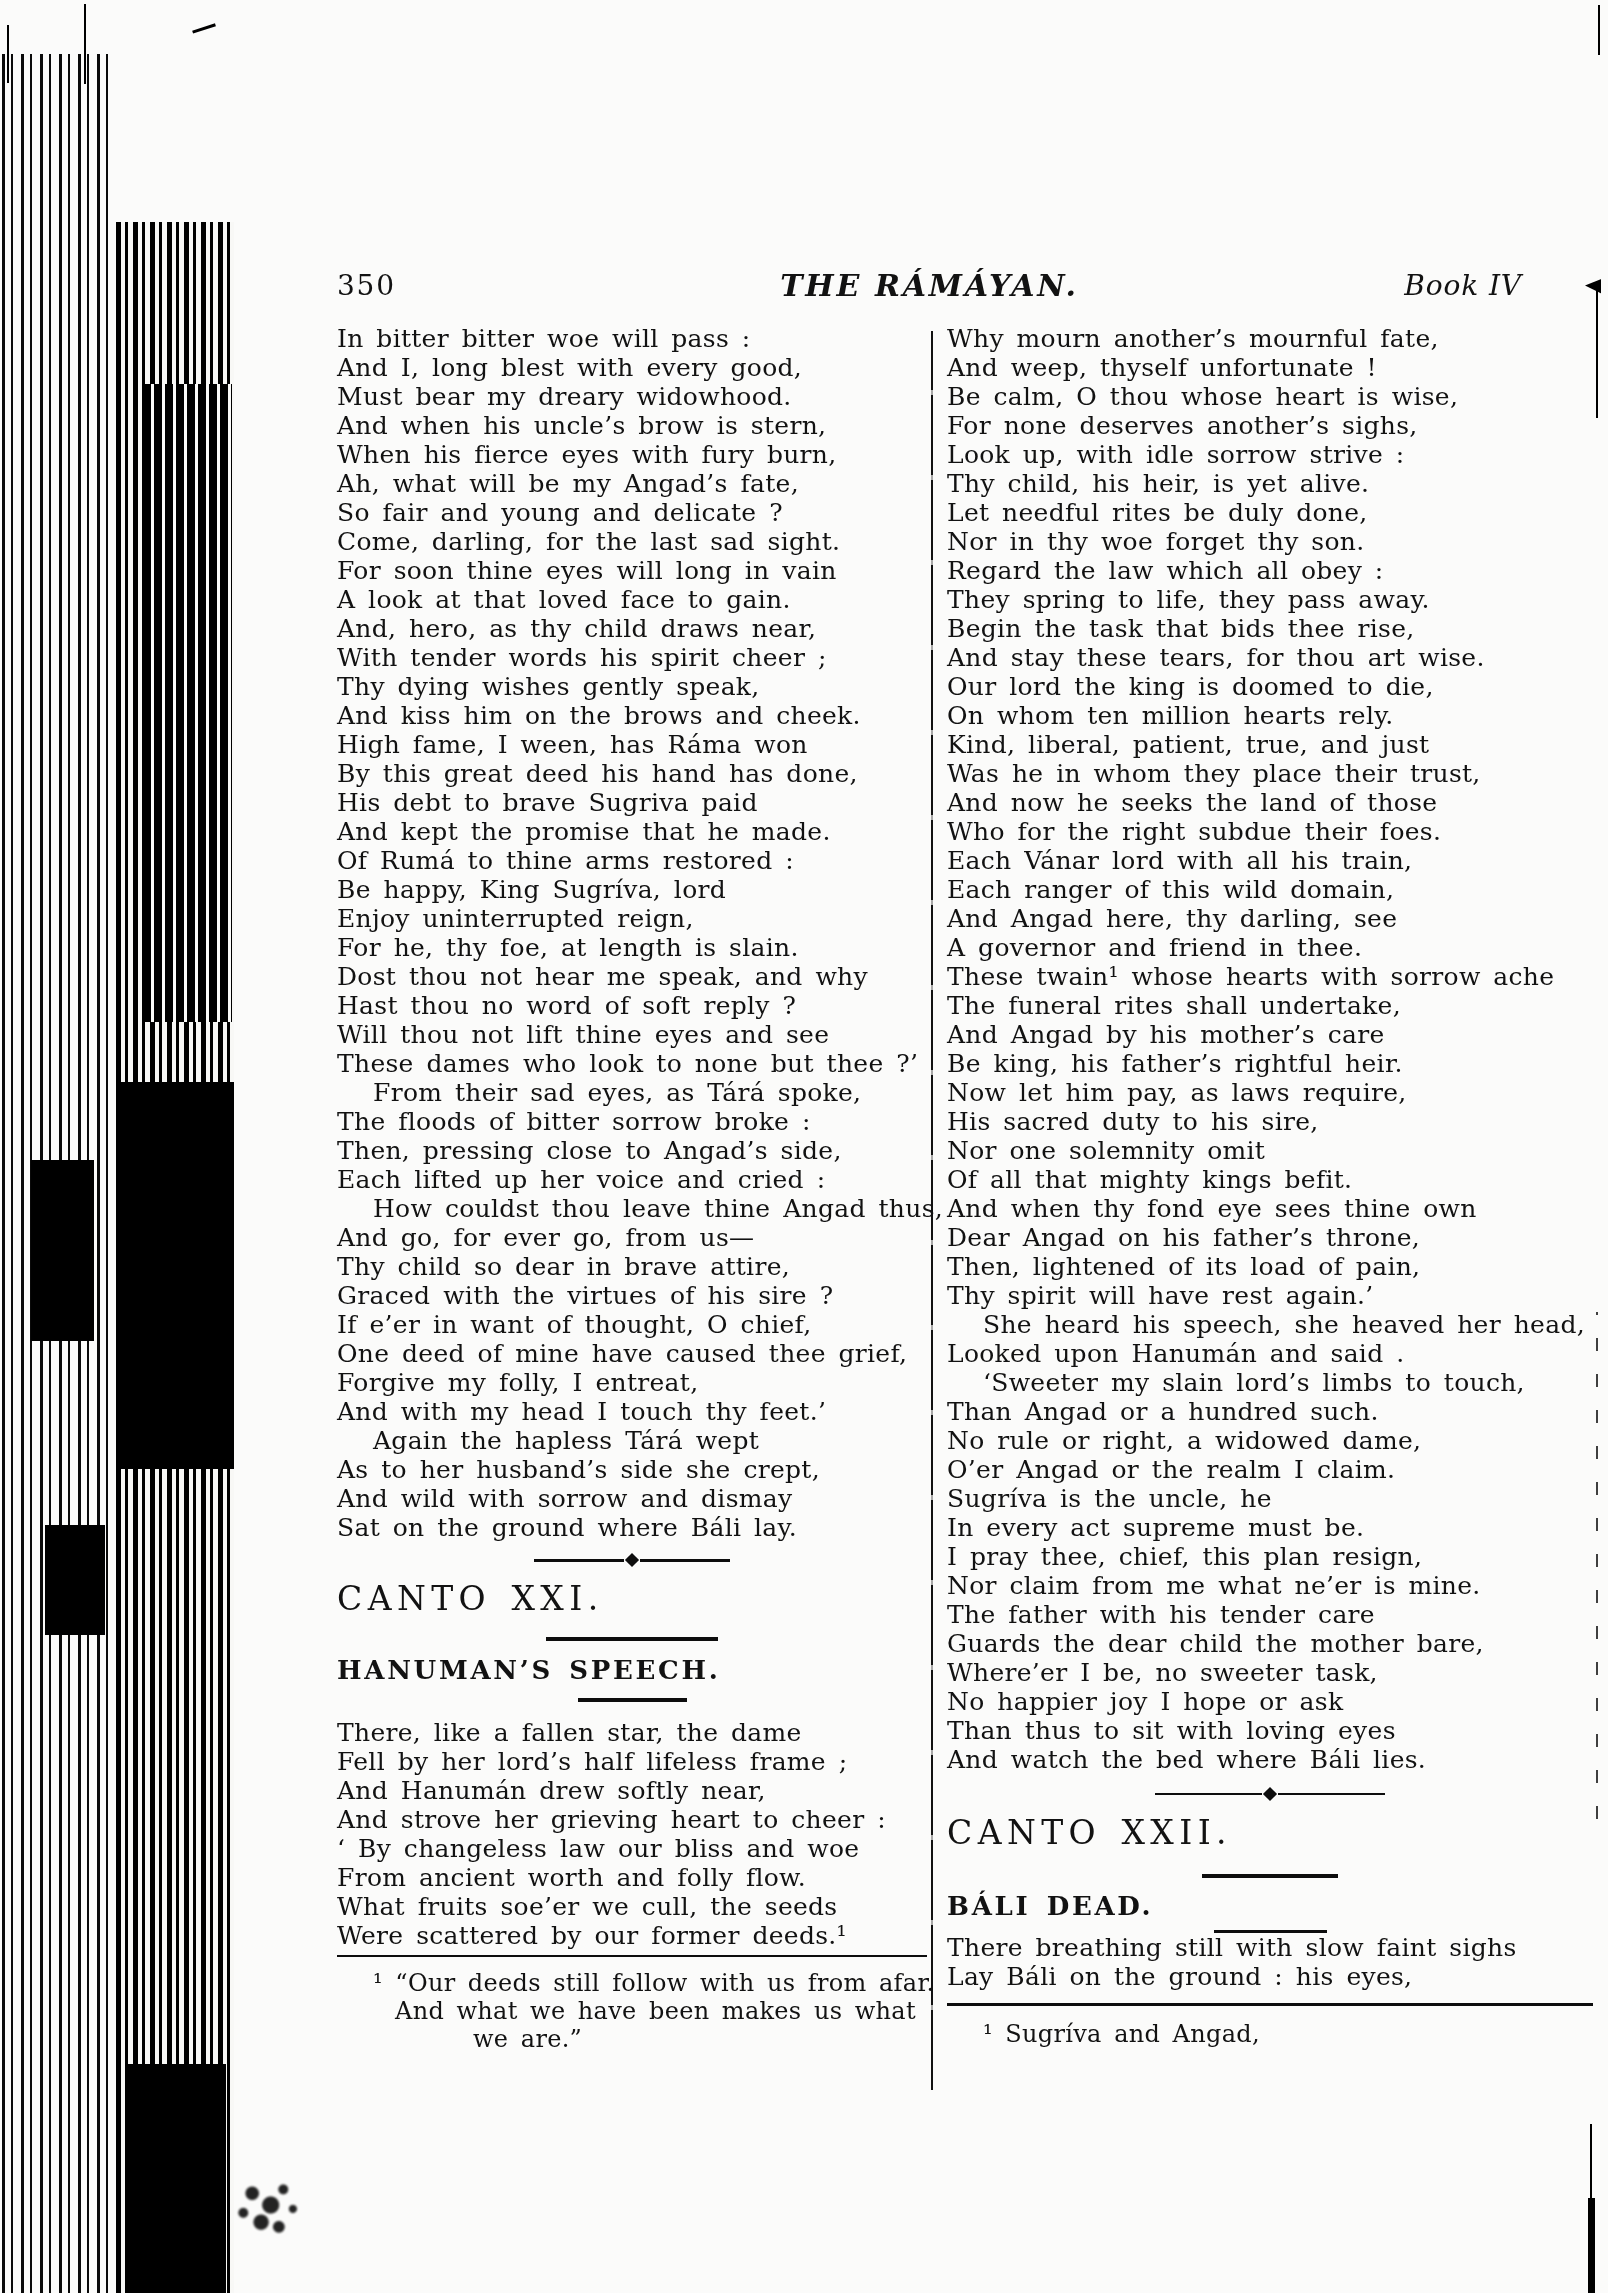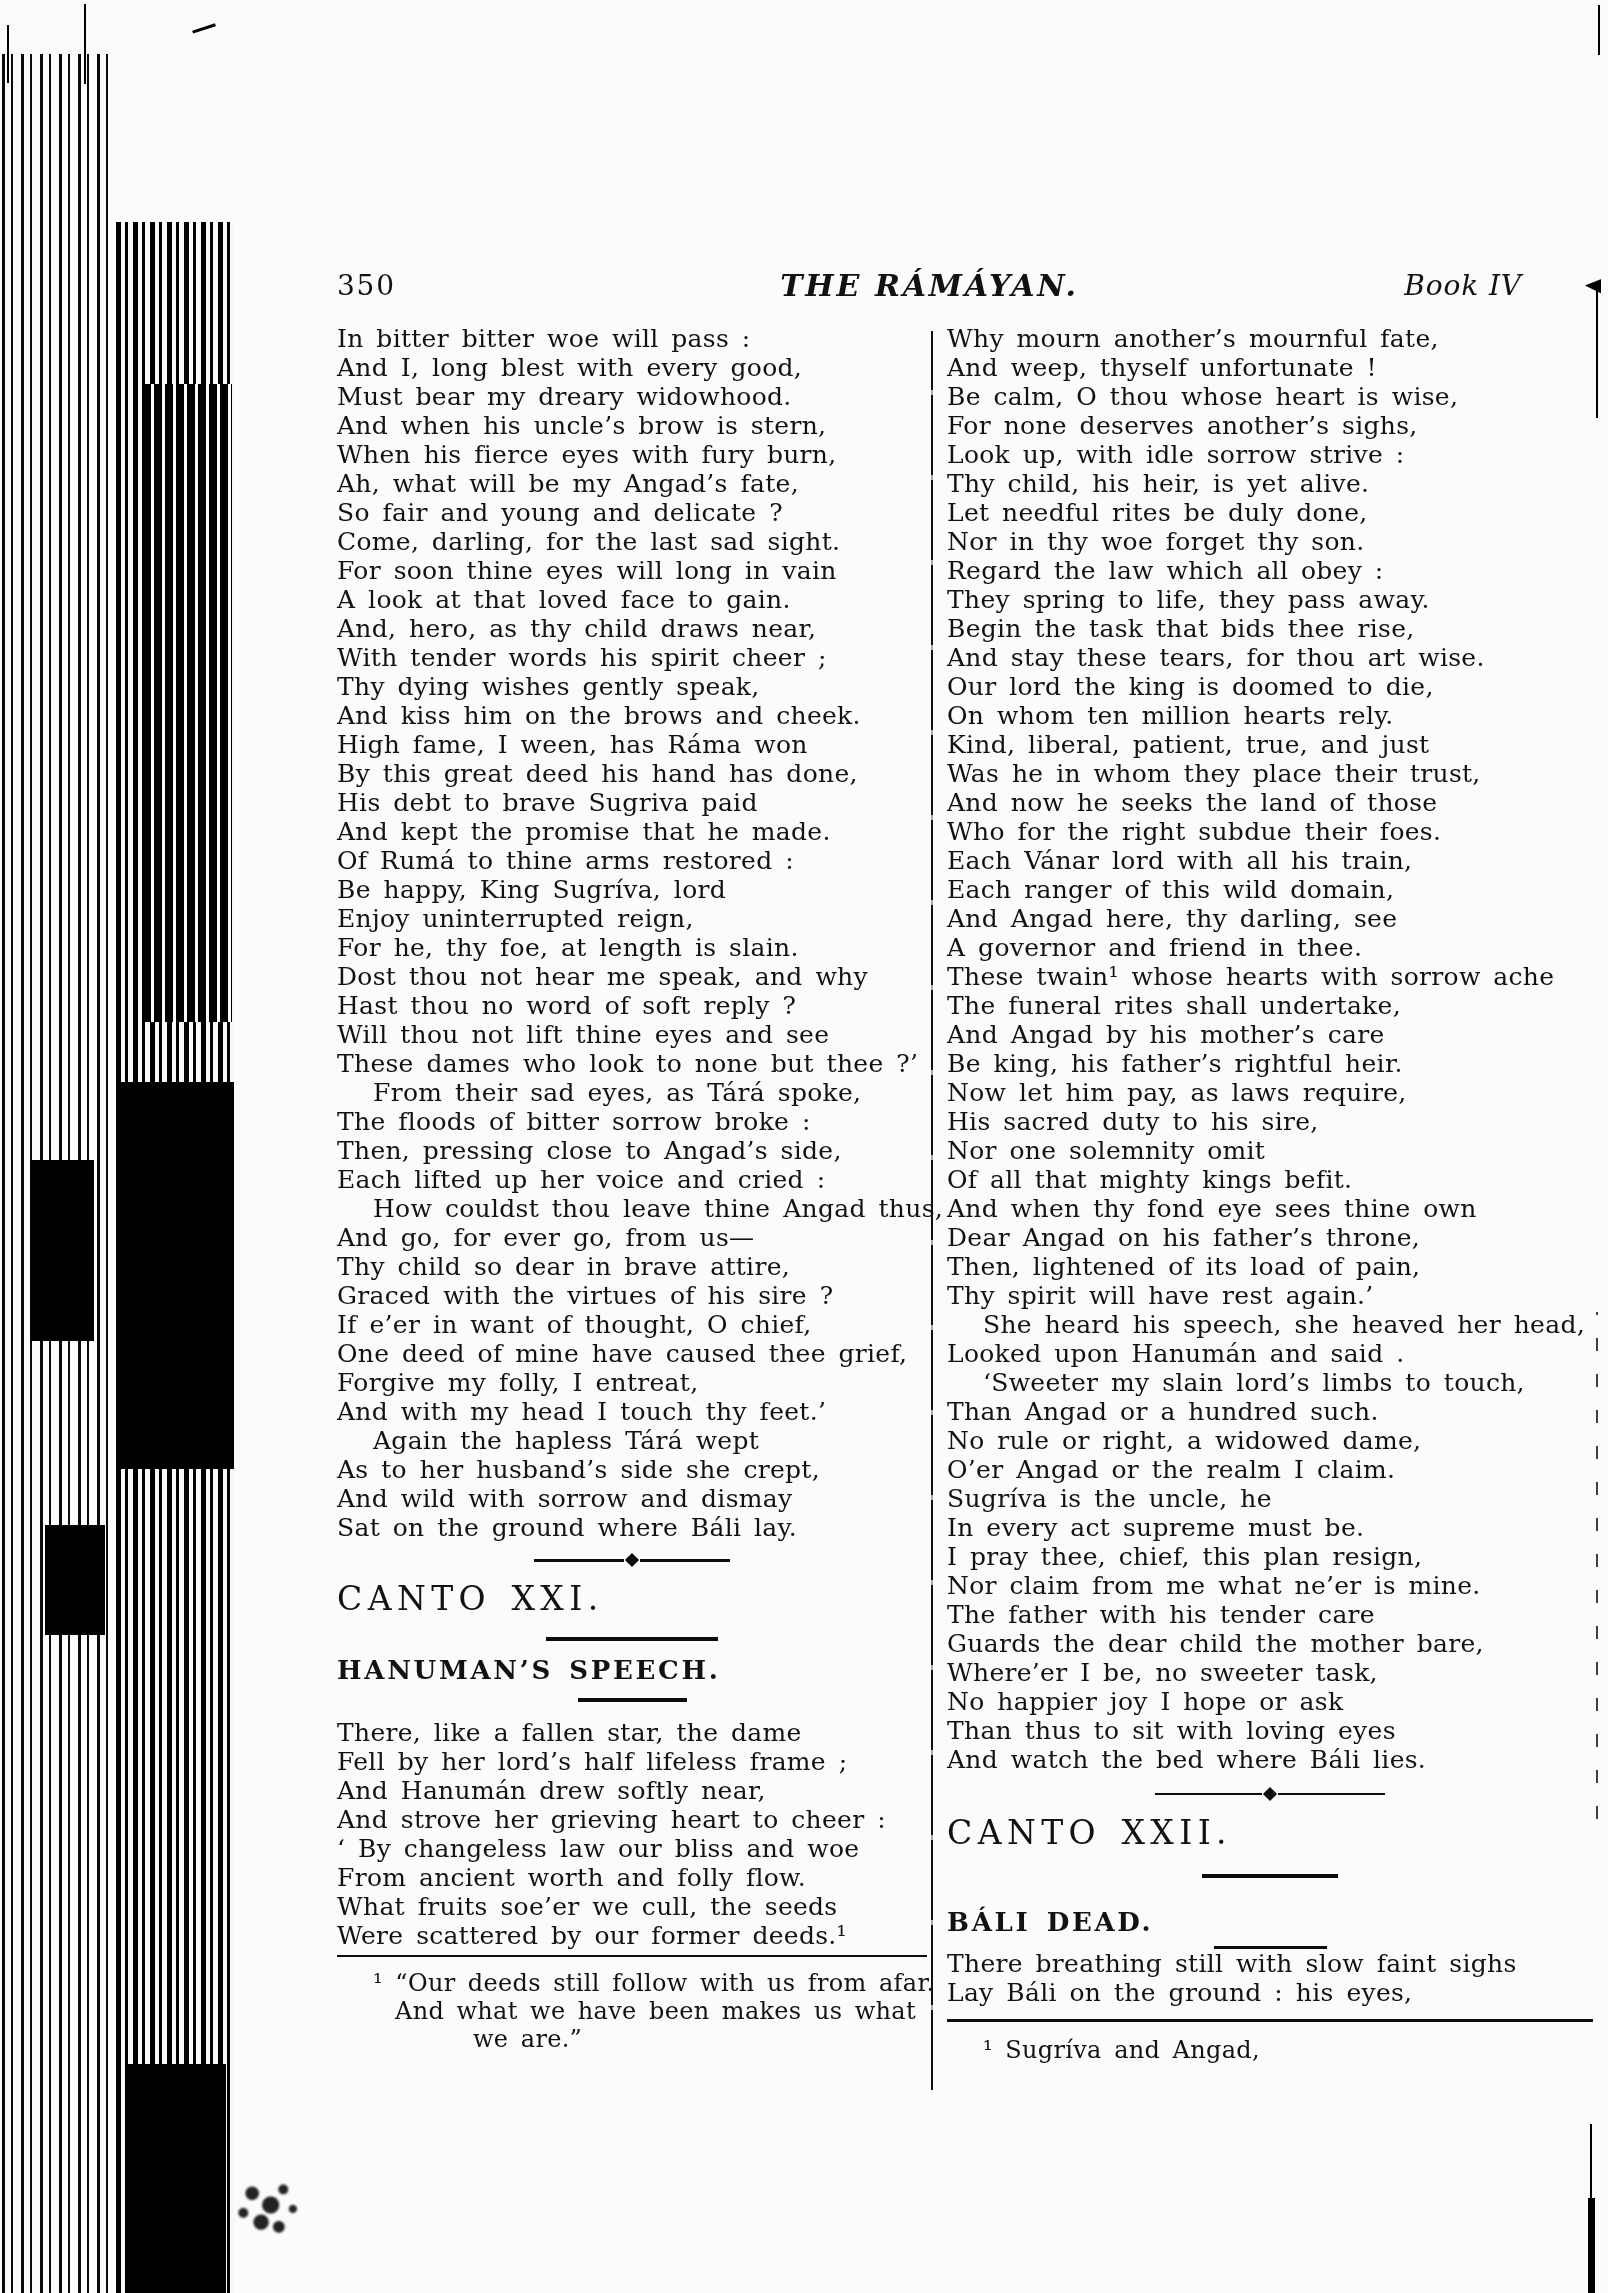--- a/index.html
+++ b/index.html
@@ -78,21 +78,21 @@
   .col-left .canto-title{margin-top:14.5px;}
   .col-left .srule.r1{margin-top:19px;}
   .col-left .canto-sub{margin-top:12.7px;}
   .col-left .srule.r2{margin-top:11px;}
   .col-left .lines-canto{margin-top:16px;}
   .col-left .fn-rule{margin-top:4.5px;}
   .col-left .fn{margin-top:11.8px;}
   .col-right .divider{margin-top:14.5px;}
   .col-right .canto-title{margin-top:14.5px;}
   .col-right .srule.r1{margin-top:22px;}
-  .col-right .canto-sub{margin-top:27px;}
+  .col-right .canto-sub{margin-top:11px;}
   .col-right .srule.r2{margin-top:7.2px;}
   .col-right .lines-canto{margin-top:0;}
   .col-right .fn-rule{margin-top:11.8px;}
   .col-right .fn{margin-top:14.5px;}
   
   .fn-rule{height:2.7px;background:#0d0d0d;width:100%;}
   .fn .line{height:28px;line-height:28px;font-size:24px;}
 </style>
 </head>
 <body>

